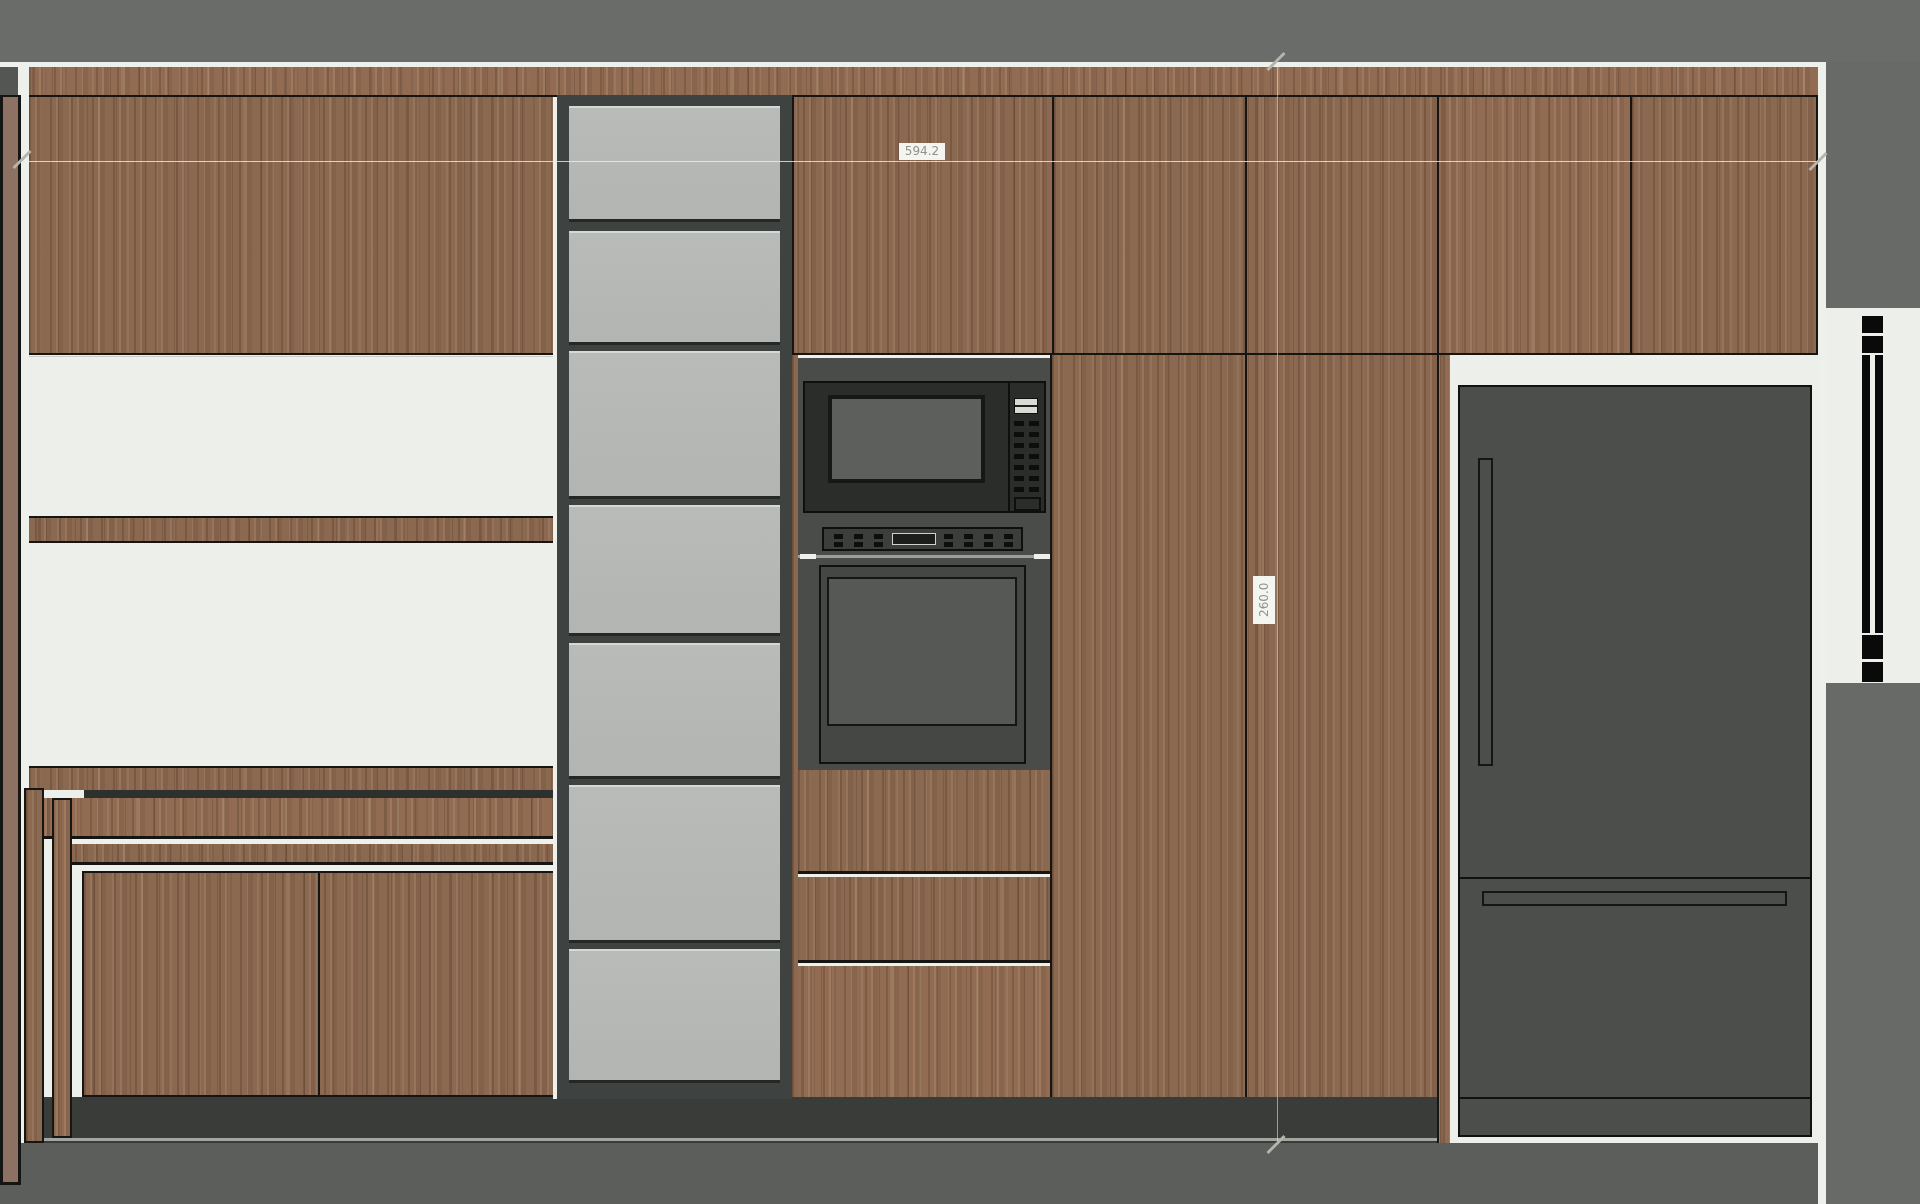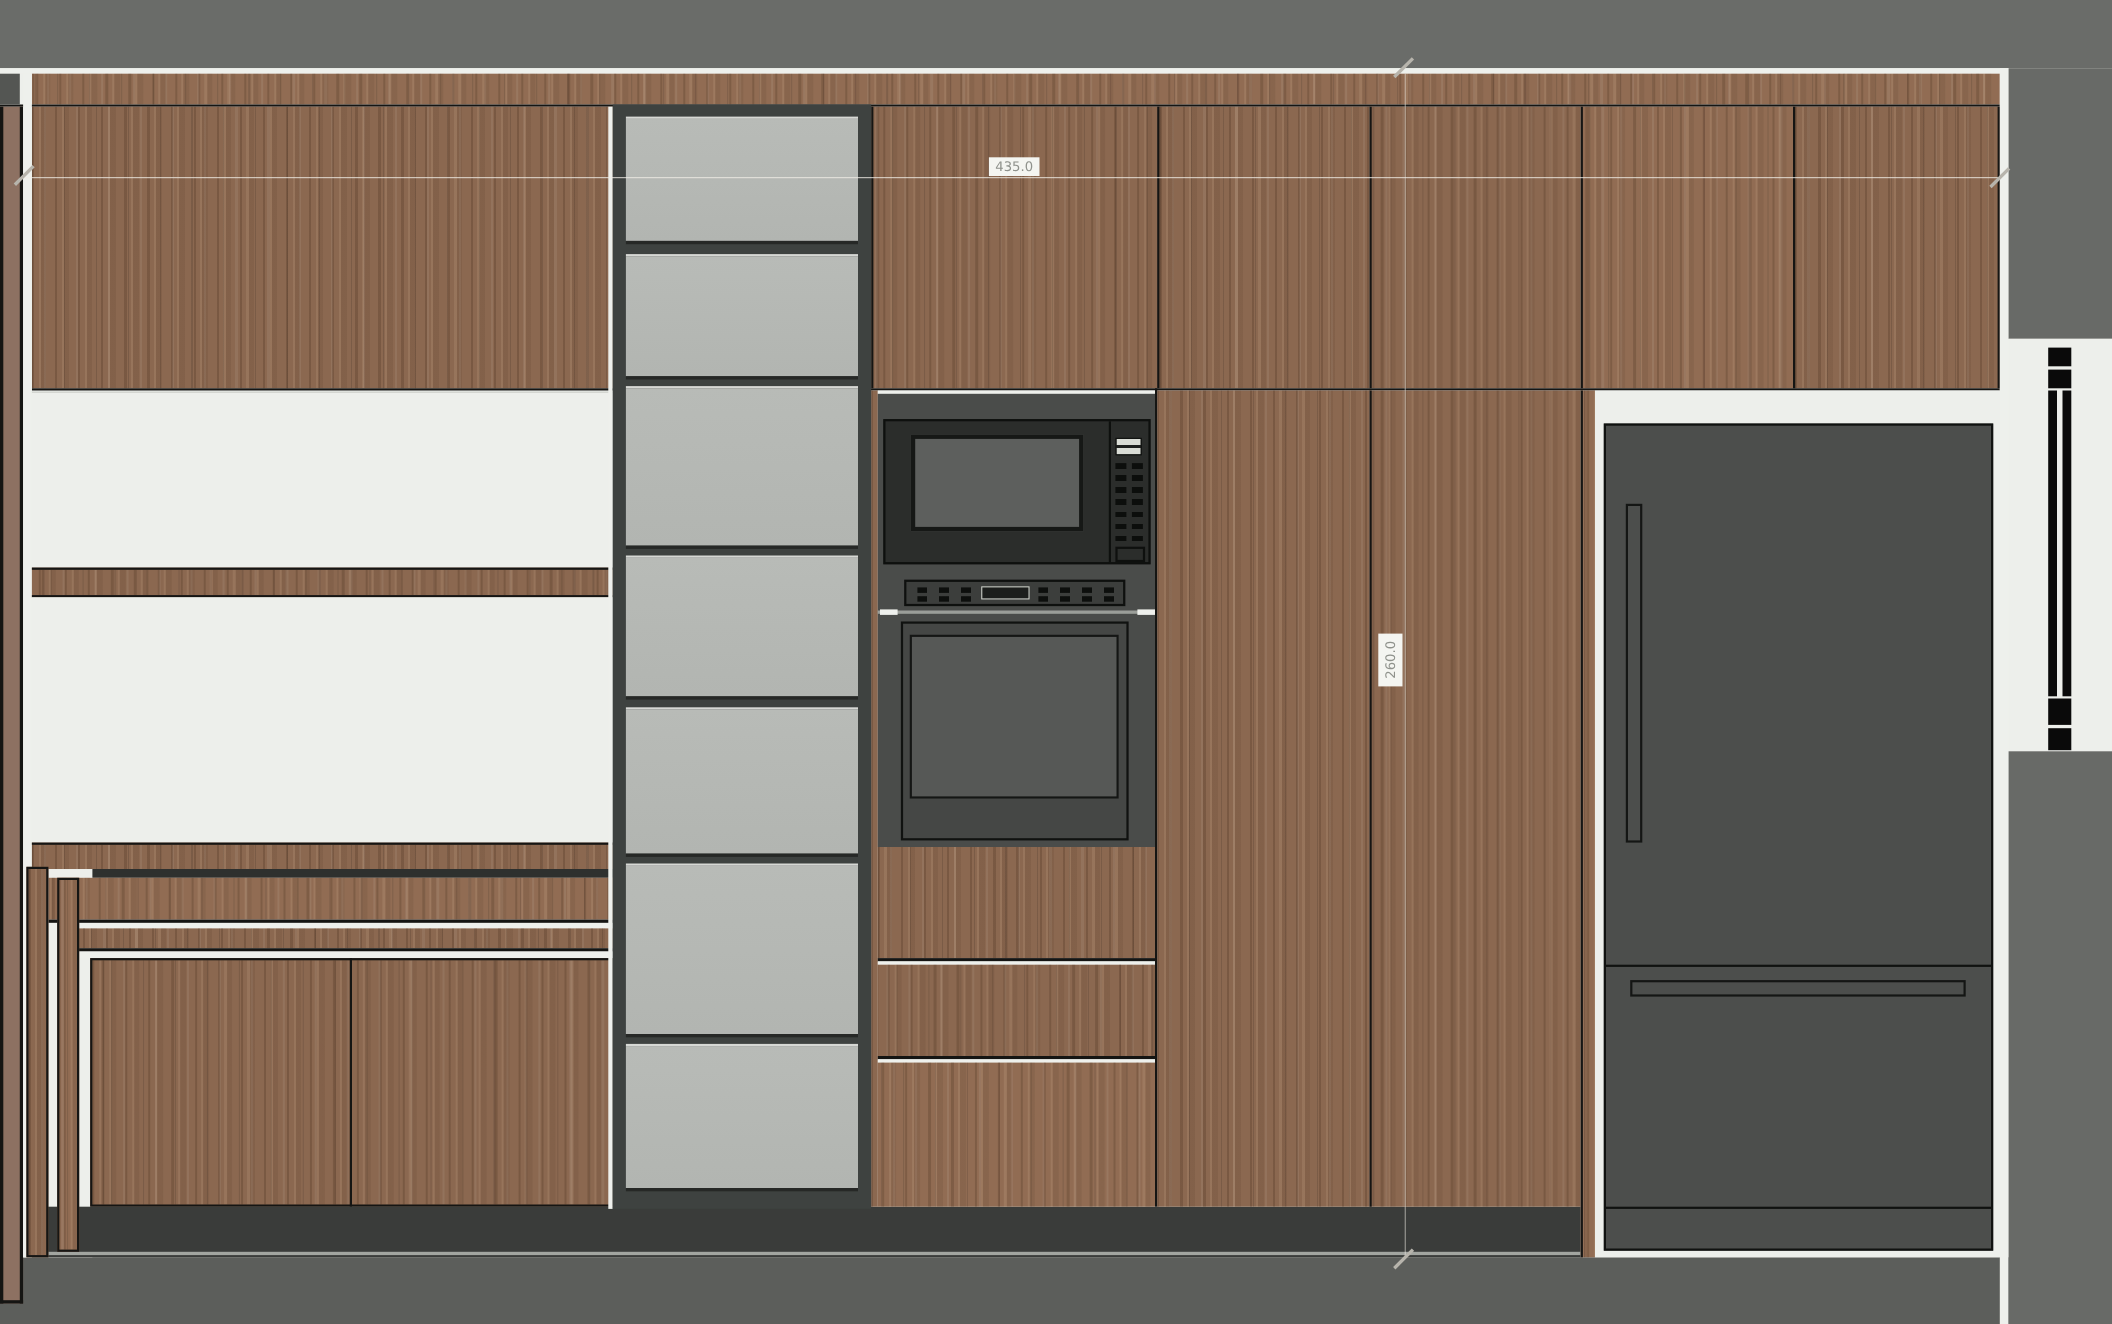--- a/index.html
+++ b/index.html
@@ -164,16 +164,16 @@
   </div>
   <div style="left:1826px;top:683px;width:94px;height:521px;background:var(--right_panel);"></div>
 
   <div style="left:20px;top:161px;width:1800px;height:1px;background:rgba(240,238,230,.8);z-index:50;"></div>
   <div style="left:1277px;top:67px;width:1px;height:1076px;background:rgba(240,238,230,.55);z-index:50;"></div>
   <div class="tick" style="left:10px;top:158px;z-index:51;"></div>
   <div class="tick" style="left:1806px;top:160px;z-index:51;"></div>
   <div class="tick" style="left:1264px;top:60px;z-index:51;"></div>
   <div class="tick" style="left:1264px;top:1143px;z-index:51;"></div>
 
-  <div class="dim-label" style="left:899px;top:143px;width:46px;height:17px;z-index:52;">435.0</div>
+  <div class="dim-label" style="left:899px;top:143px;width:46px;height:17px;z-index:52;">594.2</div>
   <div class="dim-label vert" style="left:1253px;top:576px;width:22px;height:48px;z-index:52;">260.0</div>
 
 </div>
 
 </body></html>

